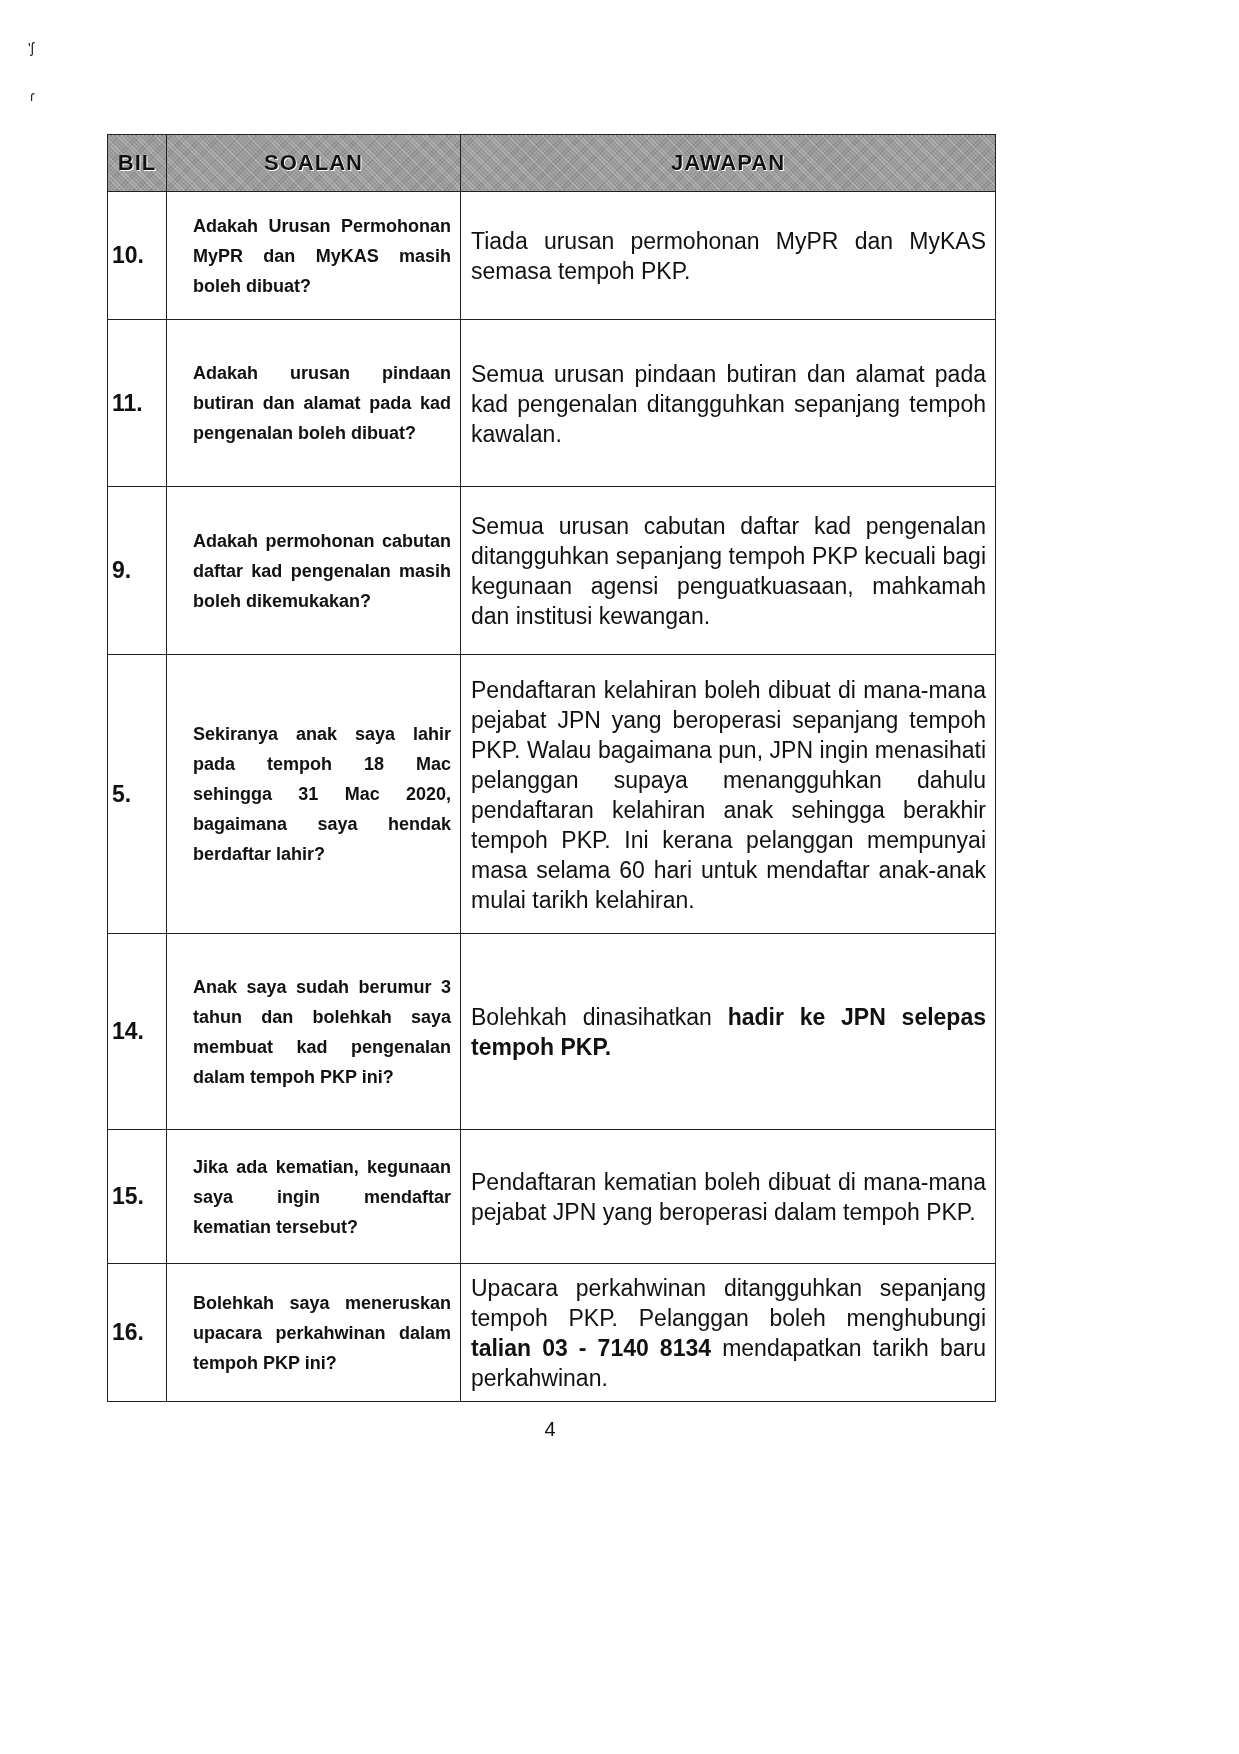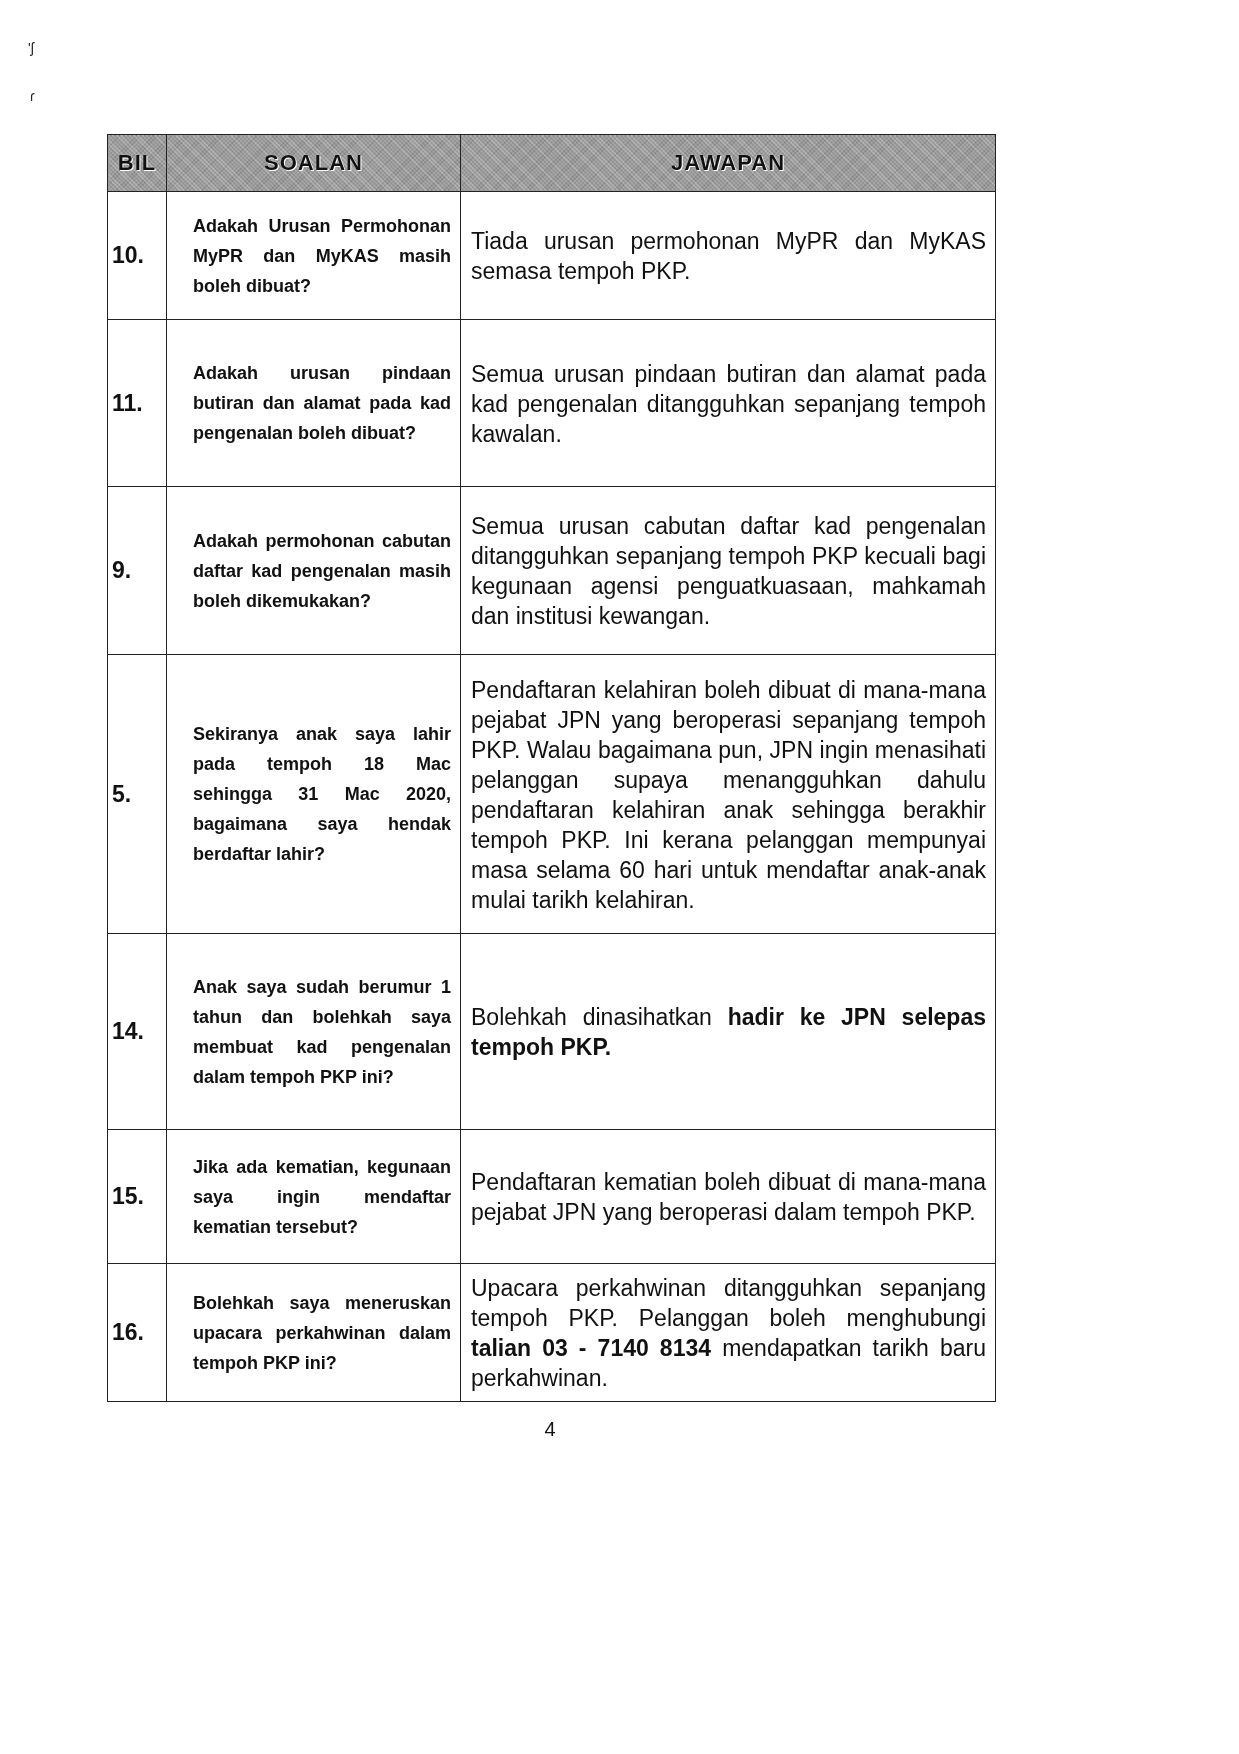--- a/index.html
+++ b/index.html
@@ -65,21 +65,21 @@
       <td class="q">Adakah permohonan cabutan daftar kad pengenalan masih boleh dikemukakan?</td>
       <td class="a"><span>Semua urusan cabutan daftar kad pengenalan ditangguhkan sepanjang tempoh PKP kecuali bagi kegunaan agensi penguatkuasaan, mahkamah dan institusi kewangan.</span></td>
     </tr>
     <tr class="r13">
       <td class="bil">5.</td>
       <td class="q">Sekiranya anak saya lahir pada tempoh 18 Mac sehingga 31 Mac 2020, bagaimana saya hendak berdaftar lahir?</td>
       <td class="a"><span>Pendaftaran kelahiran boleh dibuat di mana-mana pejabat JPN yang beroperasi sepanjang tempoh PKP. Walau bagaimana pun, JPN ingin menasihati pelanggan supaya menangguhkan dahulu pendaftaran kelahiran anak sehingga berakhir tempoh PKP. Ini kerana pelanggan mempunyai masa selama 60 hari untuk mendaftar anak-anak mulai tarikh kelahiran.</span></td>
     </tr>
     <tr class="r14">
       <td class="bil">14.</td>
-      <td class="q">Anak saya sudah berumur 1 tahun dan bolehkah saya membuat kad pengenalan dalam tempoh PKP ini?</td>
+      <td class="q">Anak saya sudah berumur 3 tahun dan bolehkah saya membuat kad pengenalan dalam tempoh PKP ini?</td>
       <td class="a"><span>Bolehkah dinasihatkan </span><b>hadir ke JPN selepas tempoh PKP.</b></td>
     </tr>
     <tr class="r15">
       <td class="bil">15.</td>
       <td class="q">Jika ada kematian, kegunaan saya ingin mendaftar kematian tersebut?</td>
       <td class="a"><span>Pendaftaran kematian boleh dibuat di mana-mana pejabat JPN yang beroperasi dalam tempoh PKP.</span></td>
     </tr>
     <tr class="r16">
       <td class="bil">16.</td>
       <td class="q">Bolehkah saya meneruskan upacara perkahwinan dalam tempoh PKP ini?</td>

